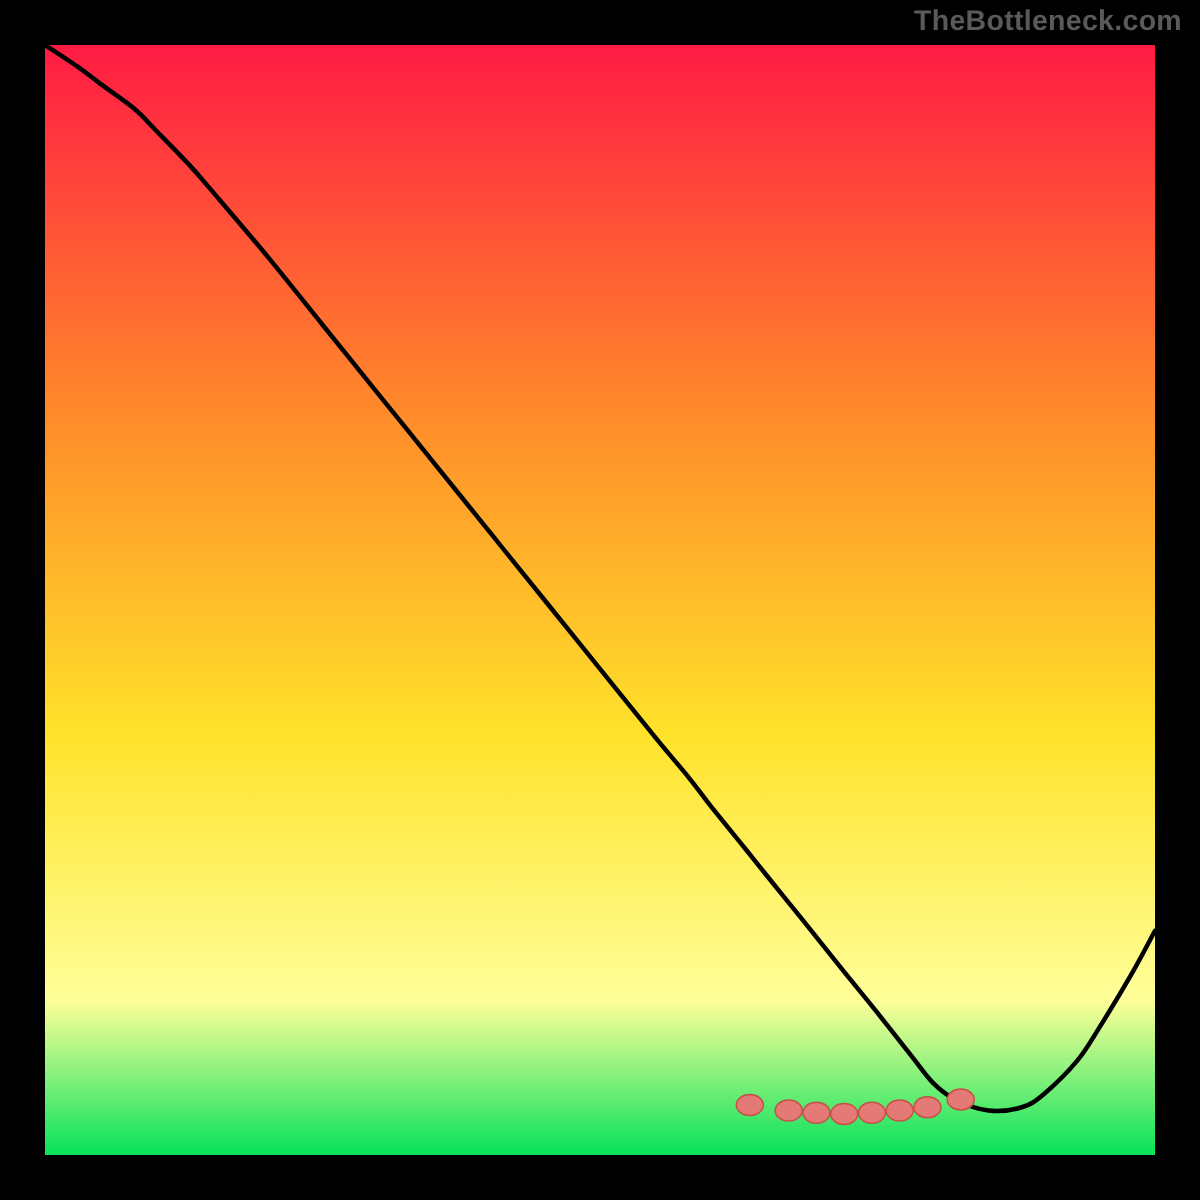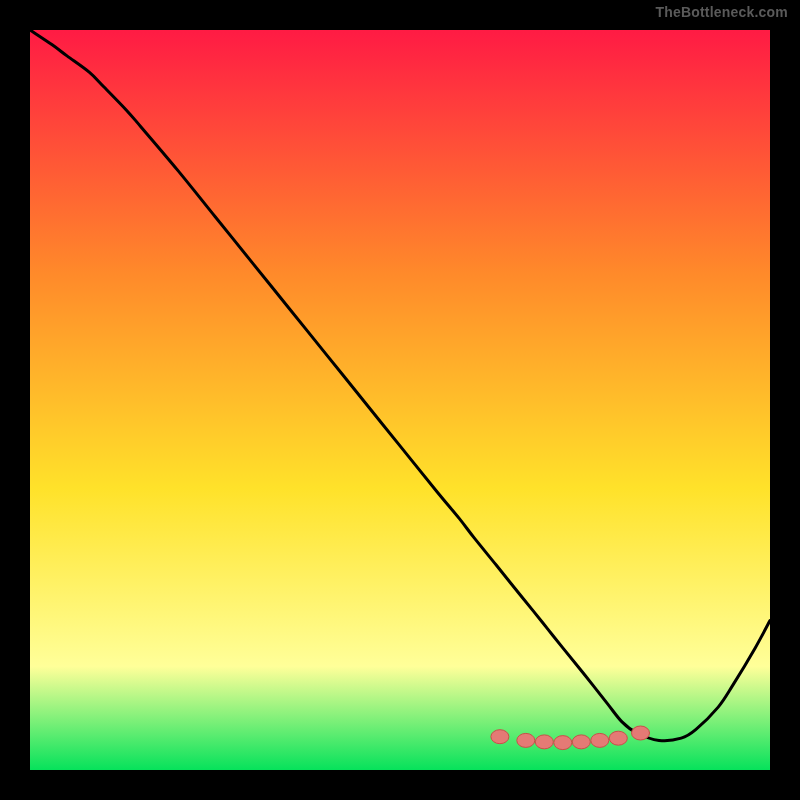--- a/index.html
+++ b/index.html
@@ -15,21 +15,21 @@
     position: relative;
     width: 800px;
     height: 800px;
     background: #000;
   }
   .watermark {
     position: absolute;
     top: 4px;
     right: 12px;
     color: #5a5a5a;
-    font-size: 14px;
+    font-size: 19px;
     font-weight: 600;
     letter-spacing: 0.2px;
     user-select: none;
   }
   .plot-wrap {
     position: absolute;
     top: 30px;
     left: 30px;
     width: 740px;
     height: 740px;

